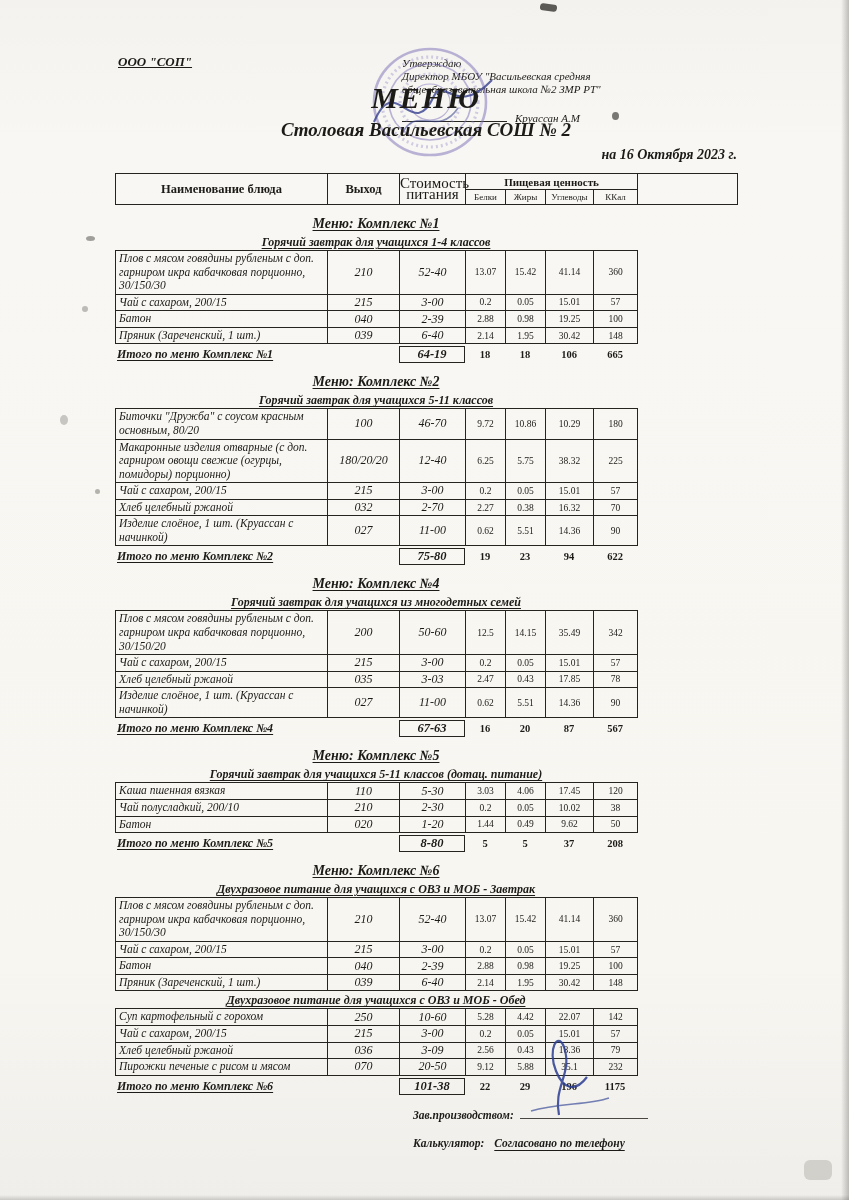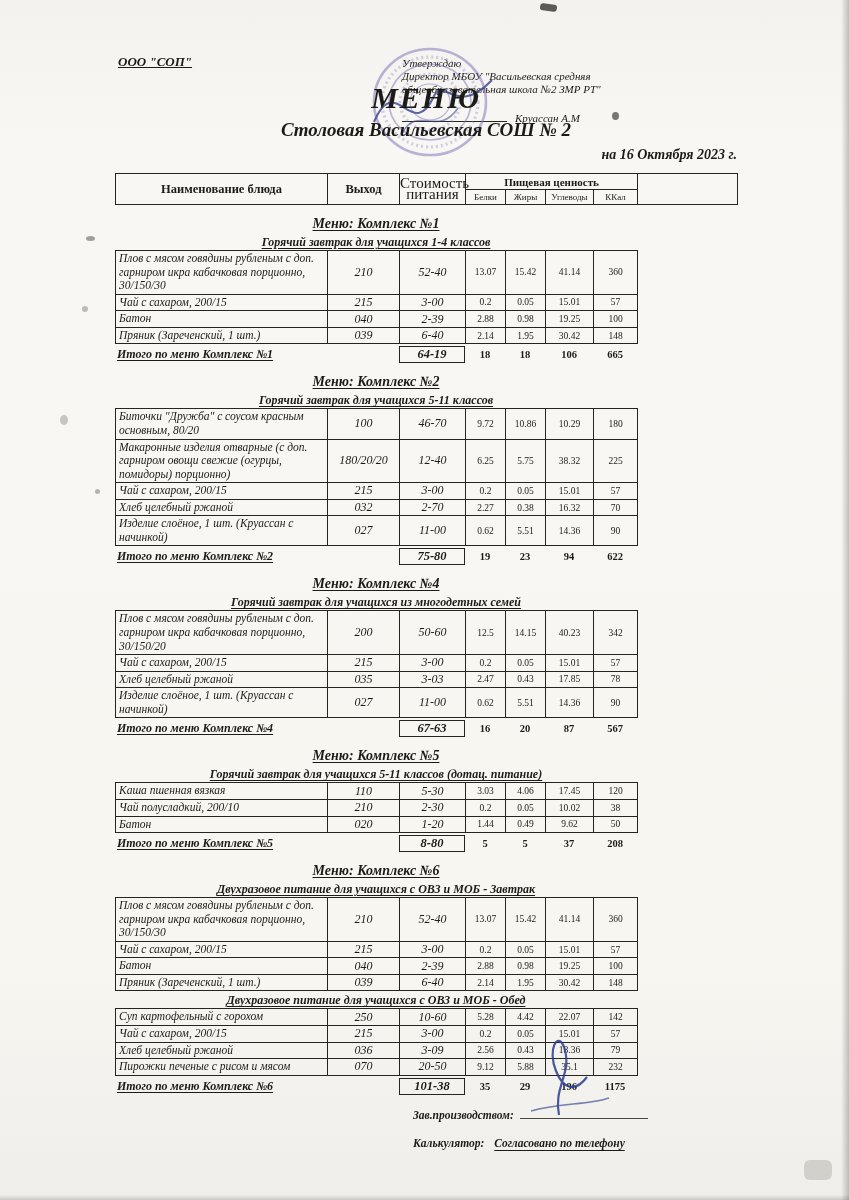--- a/index.html
+++ b/index.html
@@ -280,21 +280,21 @@
                 <col style="width:48px">
                 <col style="width:44px">
       </colgroup>
       <tbody>
                 <tr>
     <td class="c-name">Плов с мясом говядины рубленым с доп. гарниром икра кабачковая порционно, 30/150/20</td>
     <td class="c-out">200</td>
     <td class="c-cost">50-60</td>
     <td class="c-num">12.5</td>
     <td class="c-num">14.15</td>
-    <td class="c-num">40.23</td>
+    <td class="c-num">35.49</td>
     <td class="c-num">342</td>
   </tr>
                 <tr>
     <td class="c-name">Чай с сахаром, 200/15</td>
     <td class="c-out">215</td>
     <td class="c-cost">3-00</td>
     <td class="c-num">0.2</td>
     <td class="c-num">0.05</td>
     <td class="c-num">15.01</td>
     <td class="c-num">57</td>
@@ -485,21 +485,21 @@
     <td class="c-num">5.88</td>
     <td class="c-num">35.1</td>
     <td class="c-num">232</td>
   </tr>
               </tbody>
     </table>
   </div>
           <div class="total-row">
     <div class="t-label"><span class="u">Итого по меню Комплекс №6</span></div>
     <div class="t-cost">101-38</div>
-    <div class="t-num">35</div>
+    <div class="t-num">22</div>
     <div class="t-num">29</div>
     <div class="t-num">196</div>
     <div class="t-num">1175</div>
   </div>
         </section>
       </div>
 
     <div class="footer">
       <svg class="sig2" width="110" height="90" viewBox="0 0 110 90">
         <g fill="none" stroke="#2b3d92" opacity="0.85">

